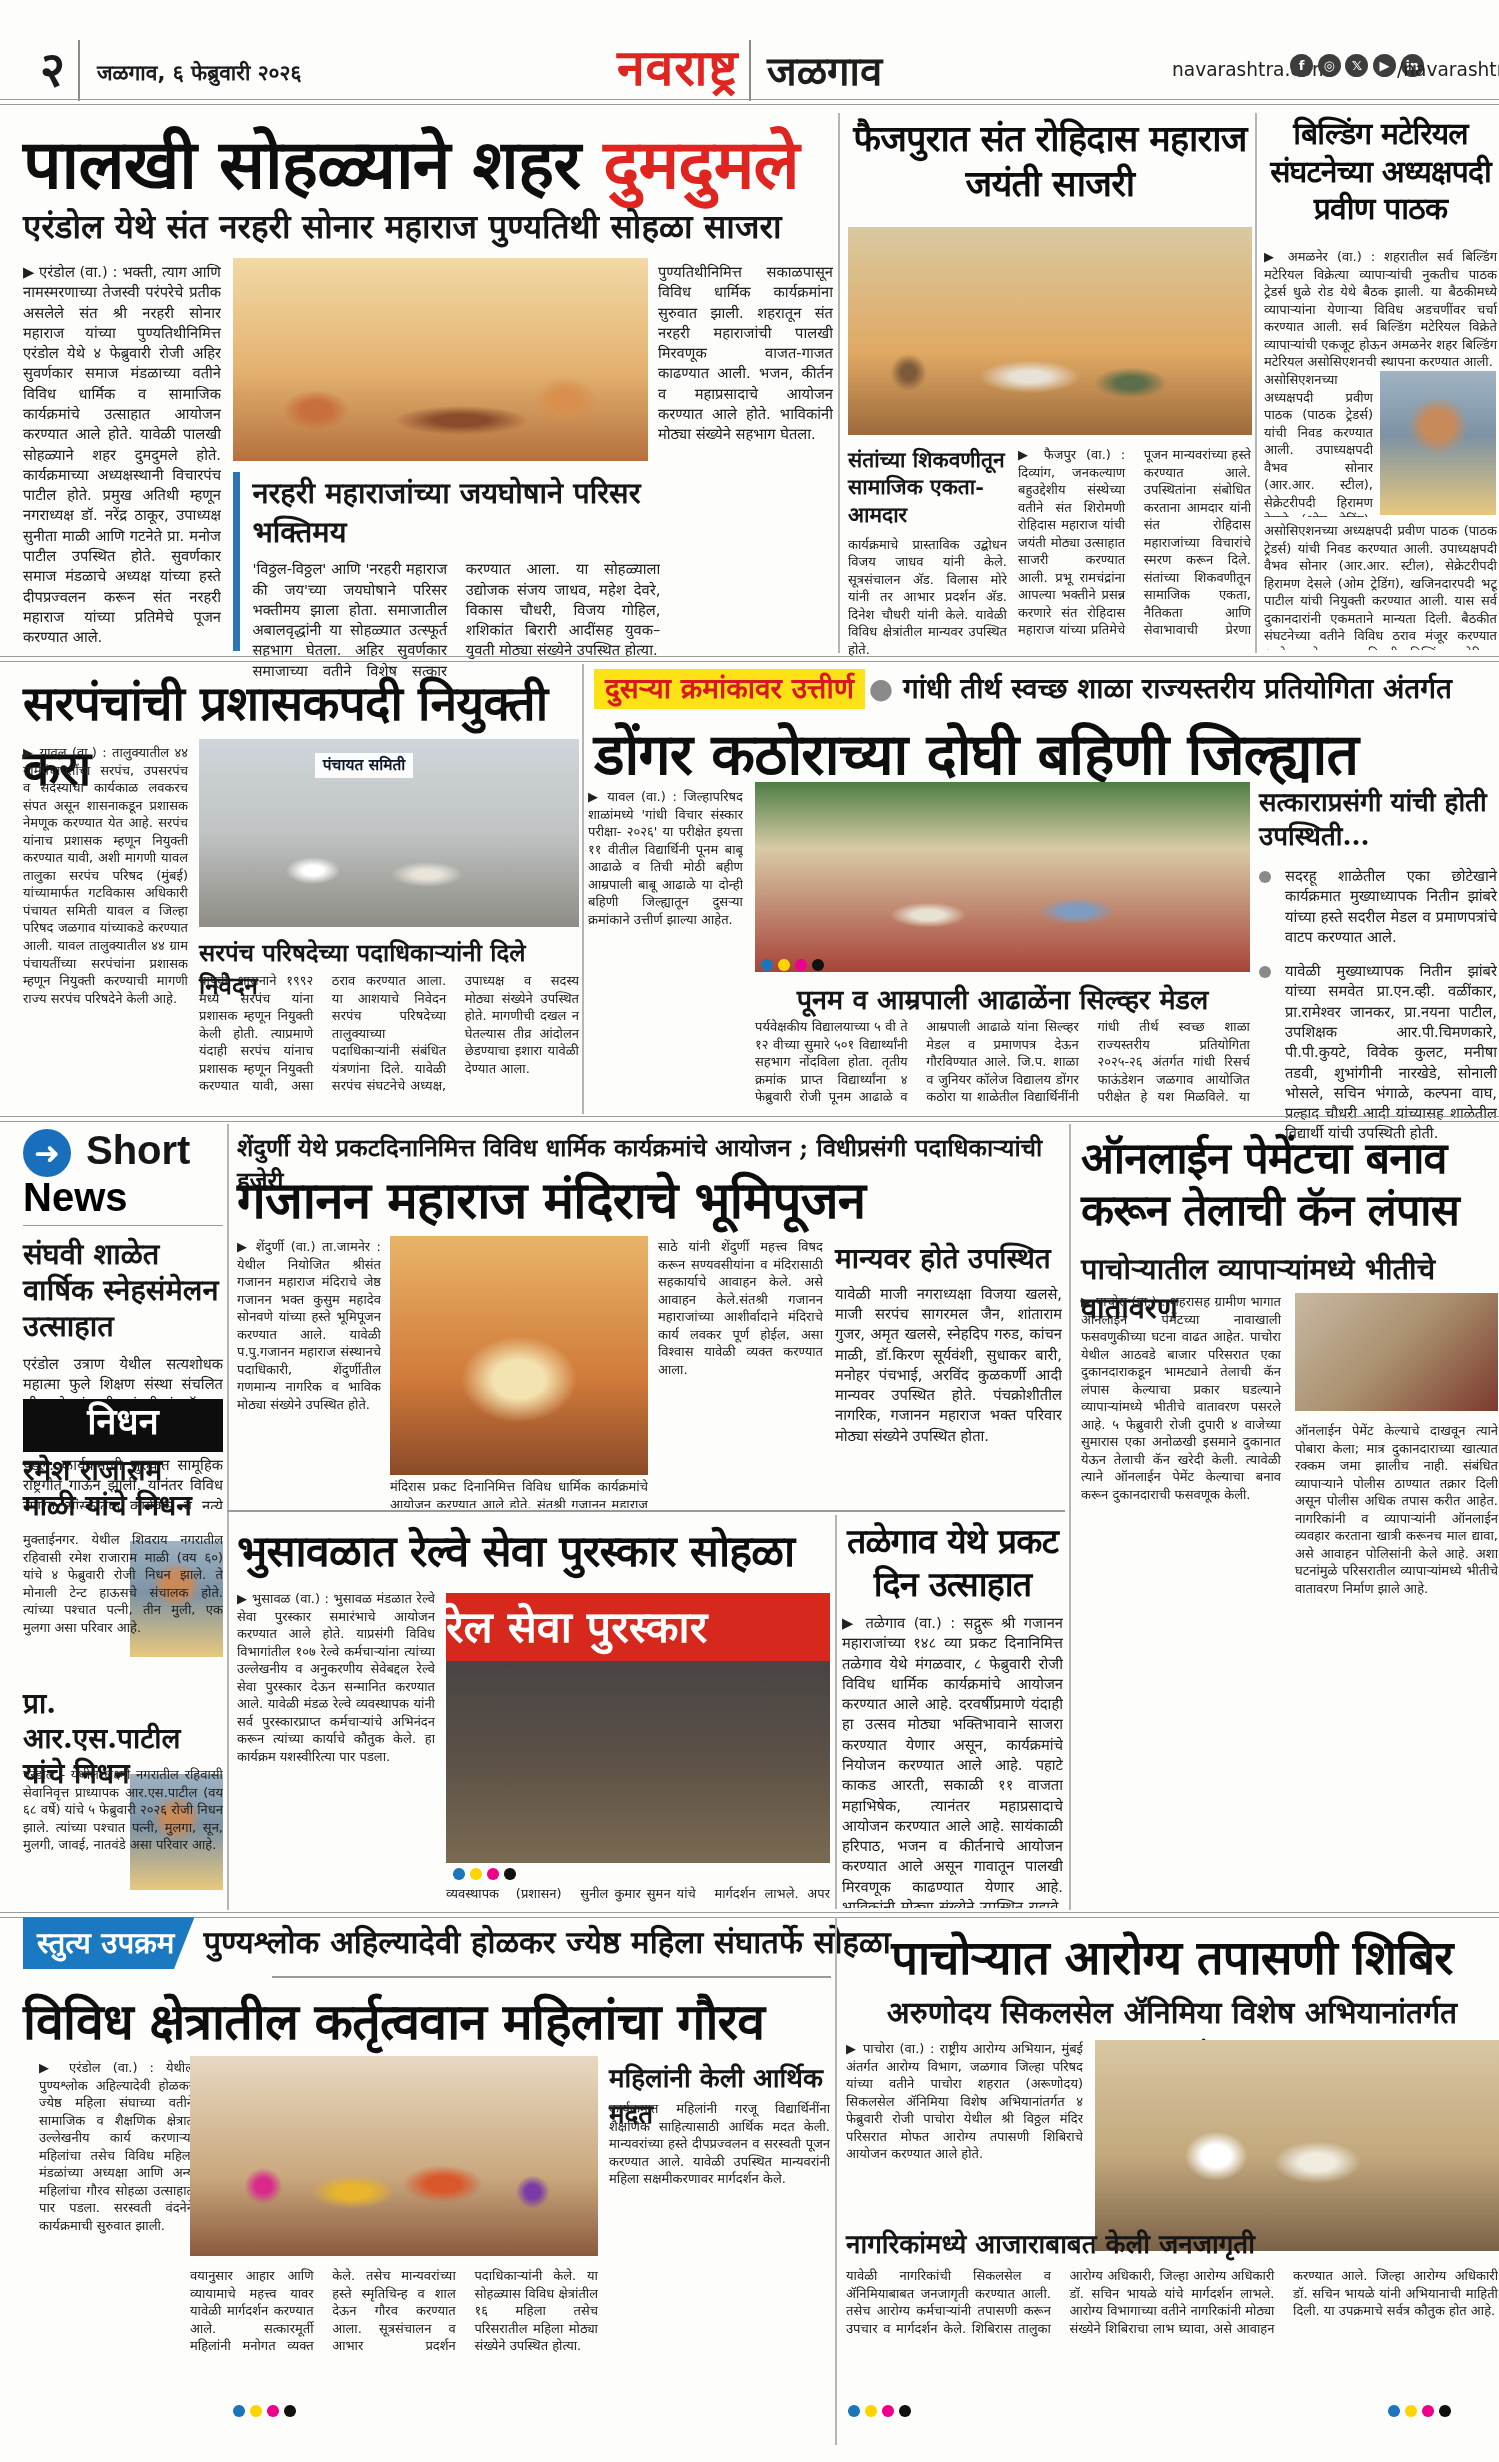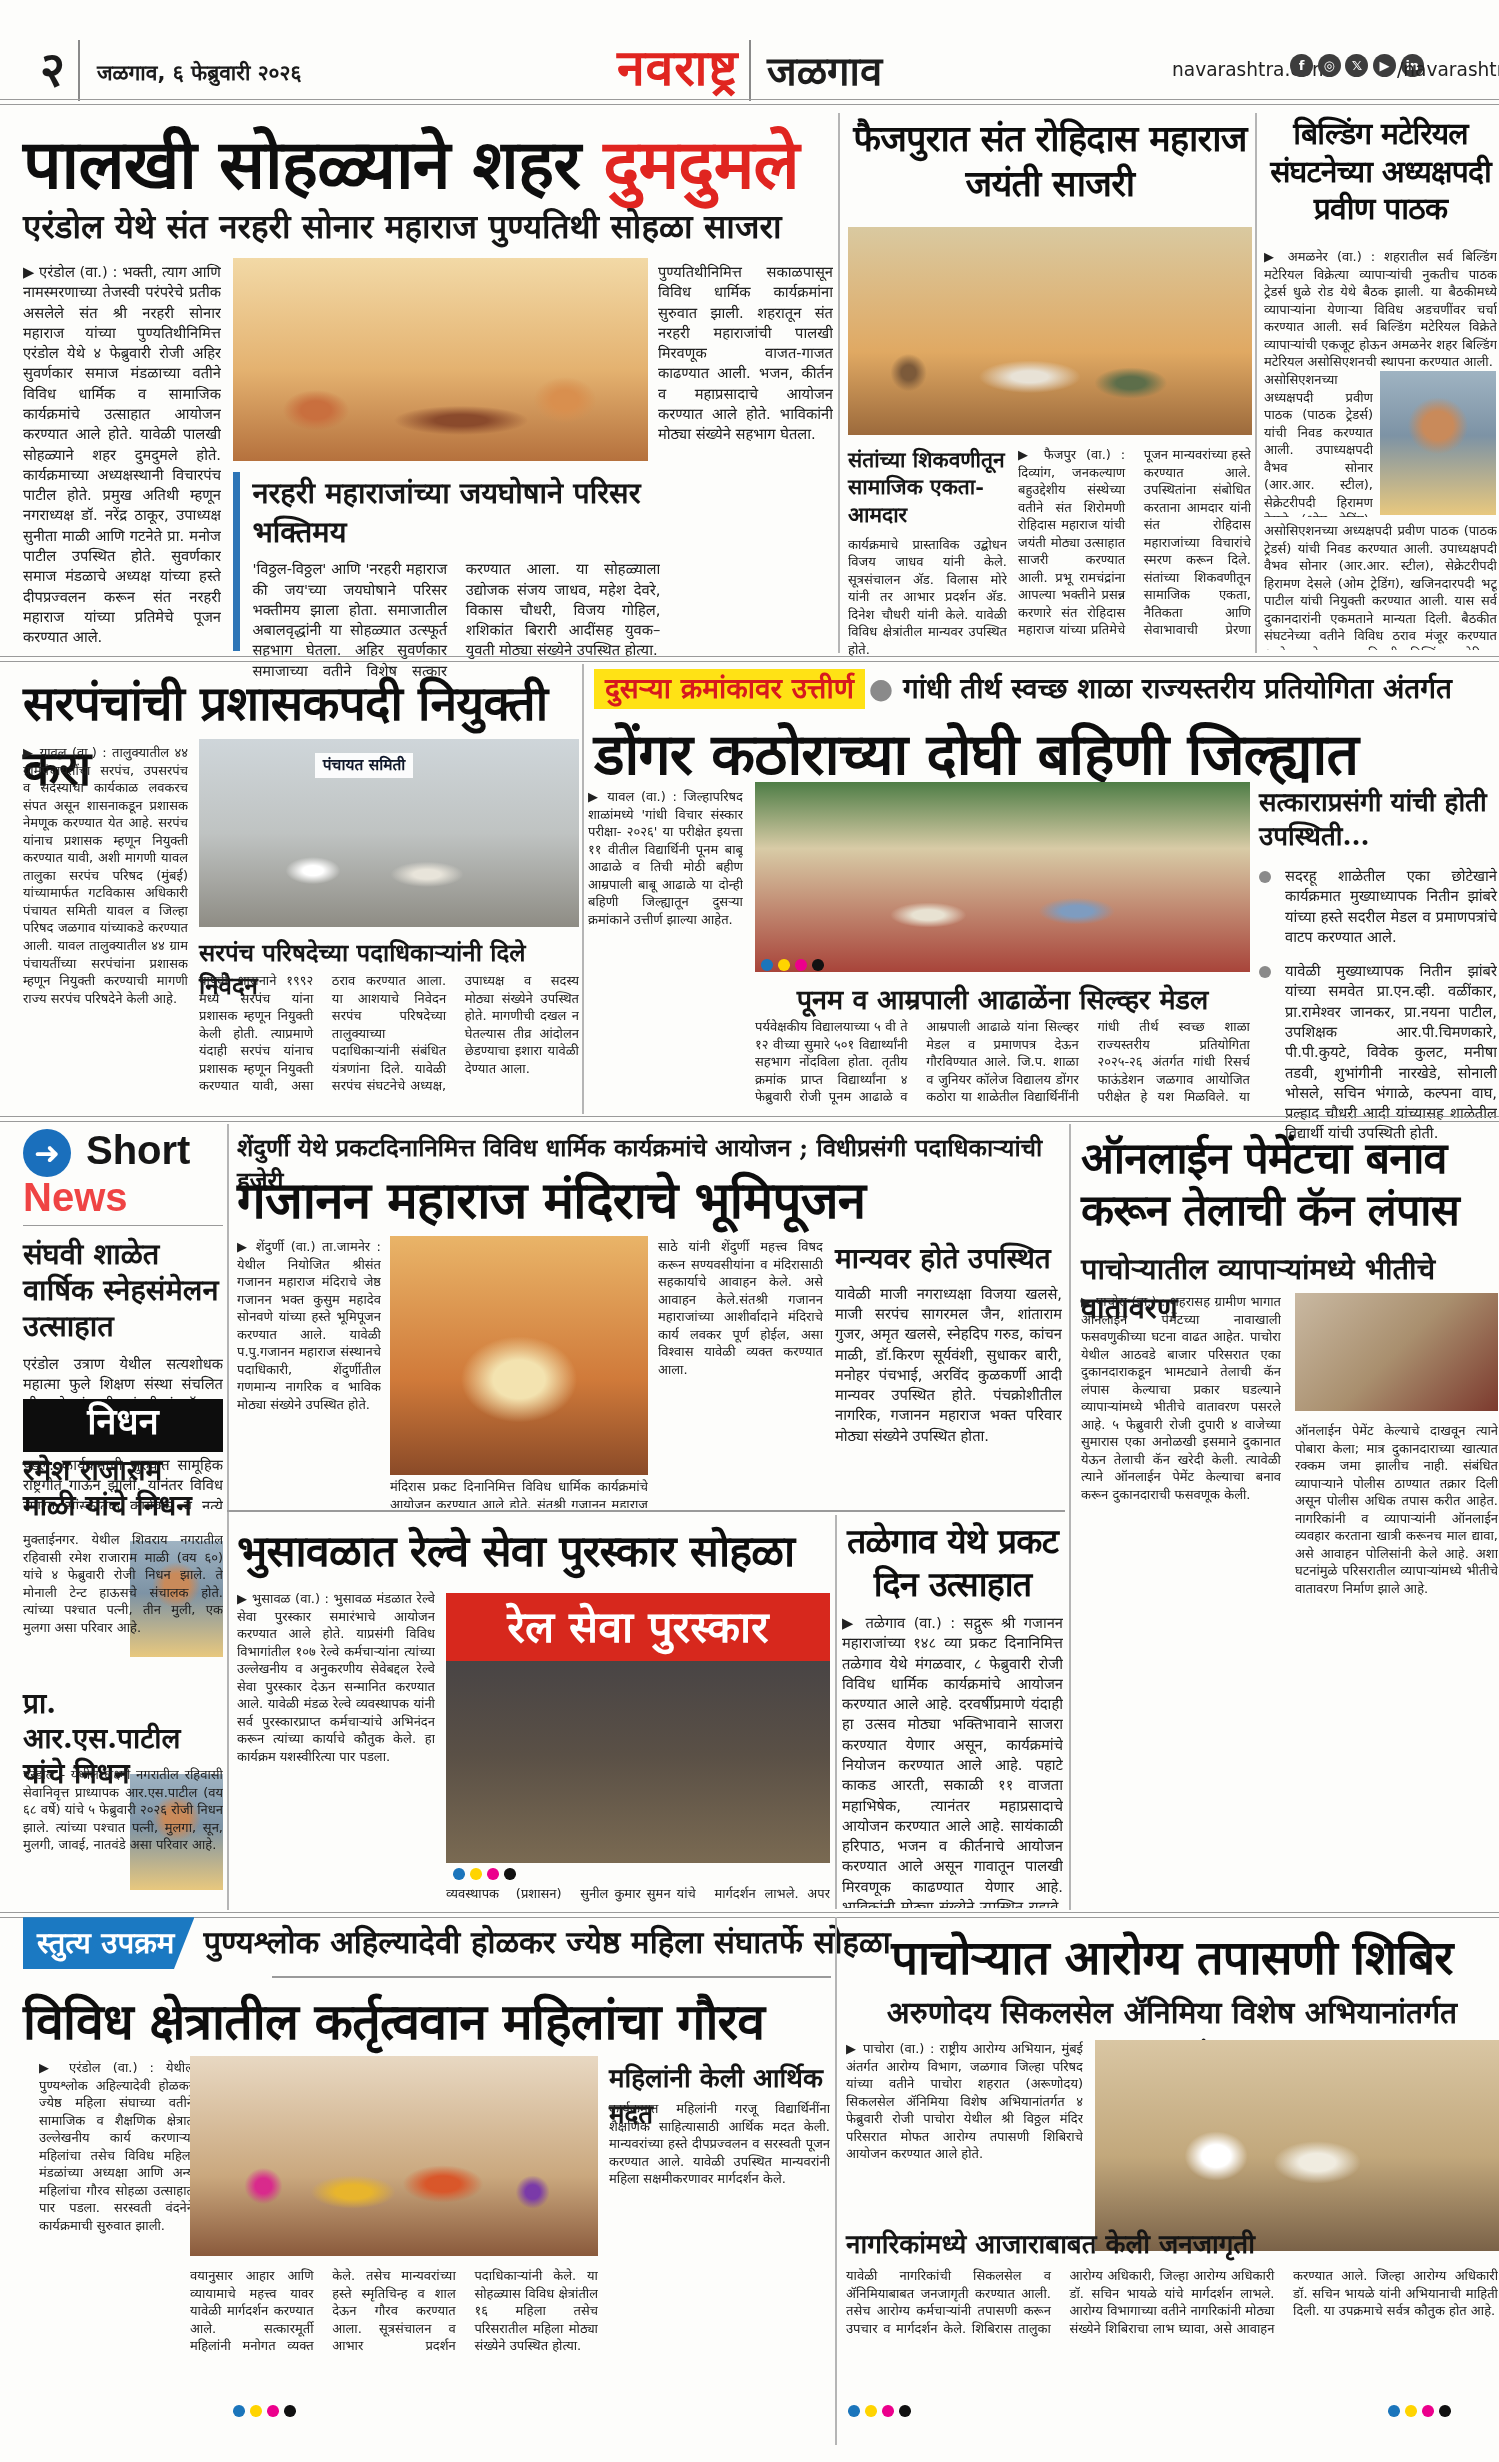--- a/index.html
+++ b/index.html
@@ -49,21 +49,21 @@
      linear-gradient(180deg,#cfd6da 0%,#bfc3c2 50%,#8e8c84 100%);}
   .ph-school{background:
      radial-gradient(closest-side at 35% 70%,#e8e2d2 0 9%,transparent 22%),
      radial-gradient(closest-side at 65% 68%,#7e9cc0 0 9%,transparent 22%),
      linear-gradient(180deg,#4e7d46 0%,#d8cba6 35%,#a8443a 100%);}
   .ph-temple{background:
      radial-gradient(closest-side at 50% 60%,#f3e3b0 0 20%,transparent 45%),
      linear-gradient(180deg,#e9b468 0%,#d07a3a 60%,#8a4a28 100%);}
   .ph-rail{background:linear-gradient(180deg,#3c3c44 0%,#5a5046 60%,#7a6a52 100%);}
   .rail-banner{position:absolute;left:0;right:0;top:0;height:68px;background:#d7281d;
-     color:#fff;font:700 43px/68px "DejaVu Serif",serif;text-align:center;}
+     color:#fff;font:700 43px/68px "DejaVu Serif",serif;}
   .ph-oil{background:linear-gradient(135deg,#c9b9a2 0%,#a98f6e 50%,#7c3a2e 100%);}
   .ph-women{background:
      radial-gradient(closest-side at 18% 65%,#d92a8c 0 11%,transparent 26%),
      radial-gradient(closest-side at 40% 68%,#e8b52c 0 11%,transparent 26%),
      radial-gradient(closest-side at 62% 64%,#d9572a 0 11%,transparent 26%),
      radial-gradient(closest-side at 84% 68%,#7a3aa8 0 11%,transparent 26%),
      linear-gradient(180deg,#e8d8c2 0%,#caa87e 60%,#8a5a3c 100%);}
   .ph-camp{background:
      radial-gradient(closest-side at 30% 55%,#ffffff 0 12%,transparent 26%),
      radial-gradient(closest-side at 55% 58%,#f0ece0 0 10%,transparent 24%),
@@ -72,21 +72,21 @@
      font:700 15.5px/1.2 "DejaVu Sans",sans-serif;padding:3.1px 7.8px;}
   
   .kicker-y{background:#ffe215;color:#d7191e;font:700 28px/1.2 "DejaVu Serif",serif;
      display:inline-block;padding:3.1px 11px;}
   .kicker-b{font:700 28px/1.2 "DejaVu Serif",serif;color:#141414;}
   .dot-gray{color:#8a8a8a;}
   .subbox{border-left:7.8px solid #2e75b6;padding-left:12.4px;}
   .sn-ic{width:48px;height:48px;border-radius:50%;background:#1a6fbc;color:#fff;
      font:700 31px/48px "DejaVu Sans",sans-serif;text-align:center;display:inline-block;}
   .sn-t1{font:700 40px/1 "Liberation Sans",sans-serif;color:#161616;}
-  .sn-t2{font:700 40px/1 "Liberation Sans",sans-serif;color:#ef4444;text-align:right;}
+  .sn-t2{font:700 40px/1 "Liberation Sans",sans-serif;color:#000000;text-align:right;}
   .nidhan-bar{background:#0d0d0d;color:#fff;font:700 36px/1.25 "DejaVu Serif",serif;text-align:center;}
   .tag-blue{background:#1b79c2;color:#fff;font:700 29.5px/1.1 "DejaVu Serif",serif;
      padding:7.8px 20px 9.3px 14px;clip-path:polygon(0 0,100% 0,88% 100%,0 100%);}
   .bullet-item{position:relative;padding-left:26px;margin-bottom:14px;}
   .bullet-item .bdot{position:absolute;left:0;top:4.7px;width:12.4px;height:12.4px;border-radius:50%;background:#8a8a8a;}
   .cmyk{display:flex;gap:5.4px;}
   .cmyk i{width:11.6px;height:11.6px;border-radius:50%;display:block;}
   .cmyk .c1{background:#1b75bb}.cmyk .c2{background:#ffd400}.cmyk .c3{background:#ec008c}.cmyk .c4{background:#111}
 </style>
 </head>

